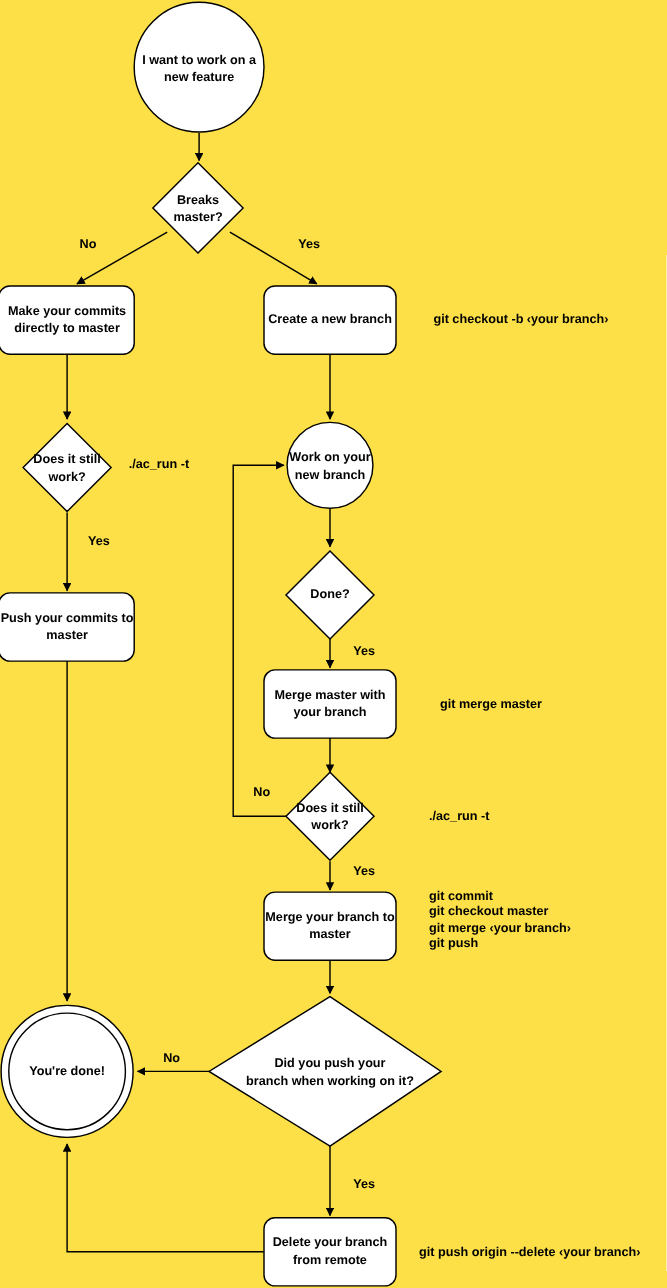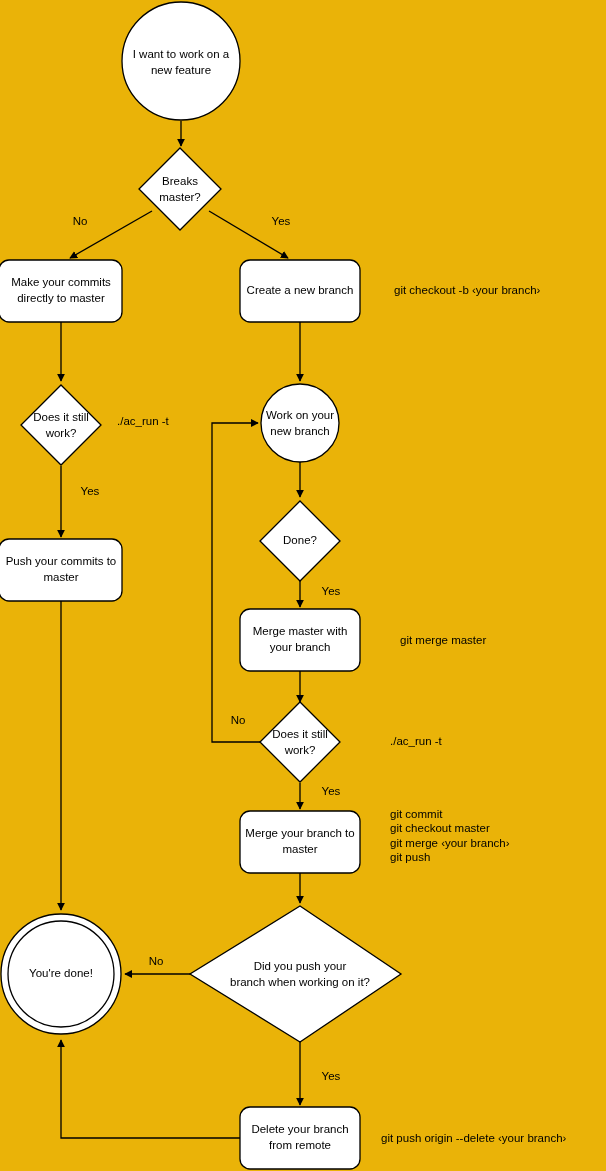--- a/index.html
+++ b/index.html
@@ -7,22 +7,23 @@
     padding: 0;
     background: #ffffff;
   }
   body {
     font-family: "Liberation Sans", sans-serif;
   }
   #canvas {
     position: relative;
     width: 606px;
     height: 1171px;
-    background: #eab308;
+    background: #fde047;
     overflow: hidden;
+    font-weight: bold;
   }
   #flow-svg {
     position: absolute;
     left: 0;
     top: 0;
     width: 606px;
     height: 1171px;
   }
   .node-shape {
     fill: #ffffff;

